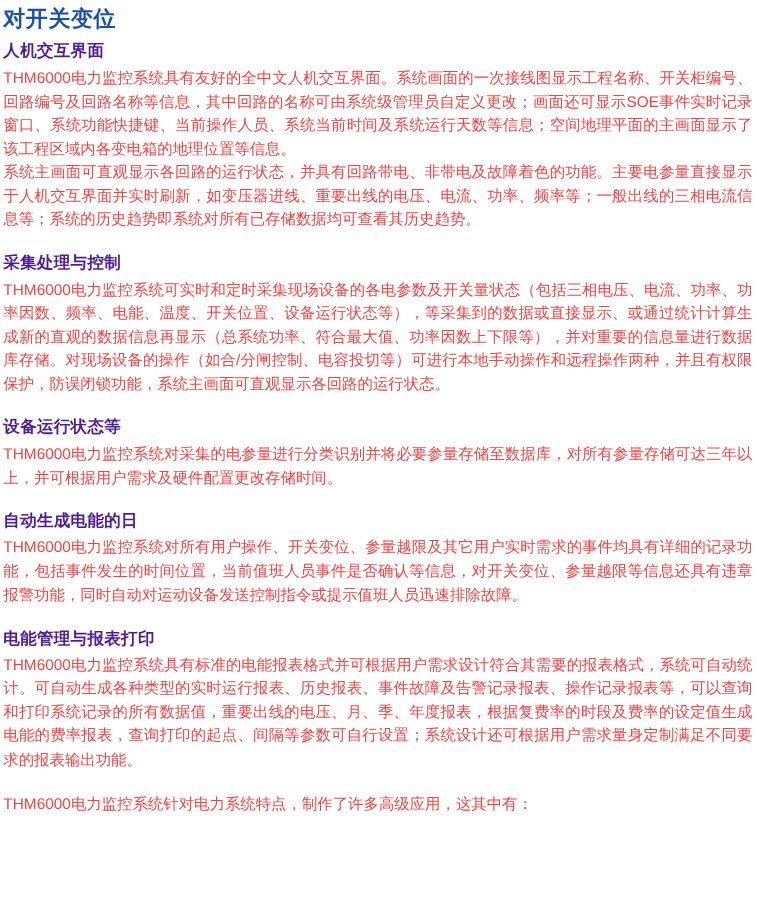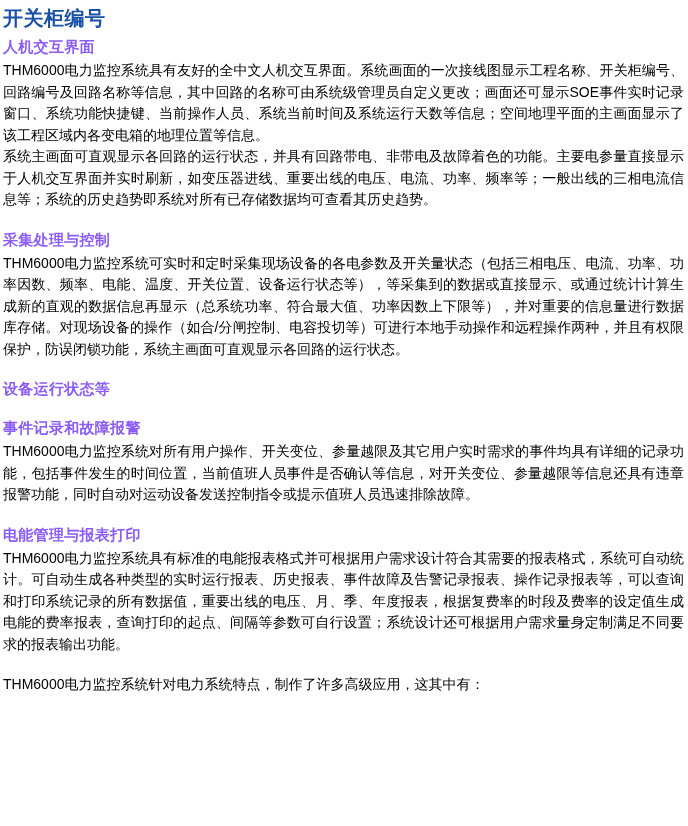--- a/index.html
+++ b/index.html
@@ -27,63 +27,64 @@
   .section {
     margin-top: 19px;
   }
   .section:first-of-type {
     margin-top: 0;
   }
   .section-heading {
     font-size: 15px;
     line-height: 20px;
     font-weight: bold;
-    color: #8b5cf6;
+    color: #4c1d95;
     margin: 0 0 3px 0;
     letter-spacing: 0.3px;
   }
   .paragraph {
     font-size: 14px;
     line-height: 21.5px;
-    color: #000000;
+    color: #ef4444;
     margin: 0;
     text-align: justify;
     text-justify: inter-ideograph;
   }
 </style>
 </head>
 <body>
 
 <div class="page">
-  <h1 class="page-title" style="color: rgb(26, 81, 165);">开关柜编号</h1>
+  <h1 class="page-title" style="color: rgb(26, 81, 165);">对开关变位</h1>
 
   <div>
   <div class="section">
     <h2 class="section-heading">人机交互界面</h2>
     <div>
           <p class="paragraph">THM6000电力监控系统具有友好的全中文人机交互界面。系统画面的一次接线图显示工程名称、开关柜编号、回路编号及回路名称等信息，其中回路的名称可由系统级管理员自定义更改；画面还可显示SOE事件实时记录窗口、系统功能快捷键、当前操作人员、系统当前时间及系统运行天数等信息；空间地理平面的主画面显示了该工程区域内各变电箱的地理位置等信息。</p>
           <p class="paragraph">系统主画面可直观显示各回路的运行状态，并具有回路带电、非带电及故障着色的功能。主要电参量直接显示于人机交互界面并实时刷新，如变压器进线、重要出线的电压、电流、功率、频率等；一般出线的三相电流信息等；系统的历史趋势即系统对所有已存储数据均可查看其历史趋势。</p>
         </div>
   </div>
 
   <div class="section">
     <h2 class="section-heading">采集处理与控制</h2>
     <div>
           <p class="paragraph">THM6000电力监控系统可实时和定时采集现场设备的各电参数及开关量状态（包括三相电压、电流、功率、功率因数、频率、电能、温度、开关位置、设备运行状态等），等采集到的数据或直接显示、或通过统计计算生成新的直观的数据信息再显示（总系统功率、符合最大值、功率因数上下限等），并对重要的信息量进行数据库存储。对现场设备的操作（如合/分闸控制、电容投切等）可进行本地手动操作和远程操作两种，并且有权限保护，防误闭锁功能，系统主画面可直观显示各回路的运行状态。</p>
         </div>
   </div>
 
   <div class="section">
     <h2 class="section-heading">设备运行状态等</h2>
     <div>
+          <p class="paragraph">THM6000电力监控系统对采集的电参量进行分类识别并将必要参量存储至数据库，对所有参量存储可达三年以上，并可根据用户需求及硬件配置更改存储时间。</p>
         </div>
   </div>
 
   <div class="section">
-    <h2 class="section-heading">事件记录和故障报警</h2>
+    <h2 class="section-heading">自动生成电能的日</h2>
     <div>
           <p class="paragraph">THM6000电力监控系统对所有用户操作、开关变位、参量越限及其它用户实时需求的事件均具有详细的记录功能，包括事件发生的时间位置，当前值班人员事件是否确认等信息，对开关变位、参量越限等信息还具有违章报警功能，同时自动对运动设备发送控制指令或提示值班人员迅速排除故障。</p>
         </div>
   </div>
 
   <div class="section">
     <h2 class="section-heading">电能管理与报表打印</h2>
     <div>
           <p class="paragraph">THM6000电力监控系统具有标准的电能报表格式并可根据用户需求设计符合其需要的报表格式，系统可自动统计。可自动生成各种类型的实时运行报表、历史报表、事件故障及告警记录报表、操作记录报表等，可以查询和打印系统记录的所有数据值，重要出线的电压、月、季、年度报表，根据复费率的时段及费率的设定值生成电能的费率报表，查询打印的起点、间隔等参数可自行设置；系统设计还可根据用户需求量身定制满足不同要求的报表输出功能。</p>
         </div>

